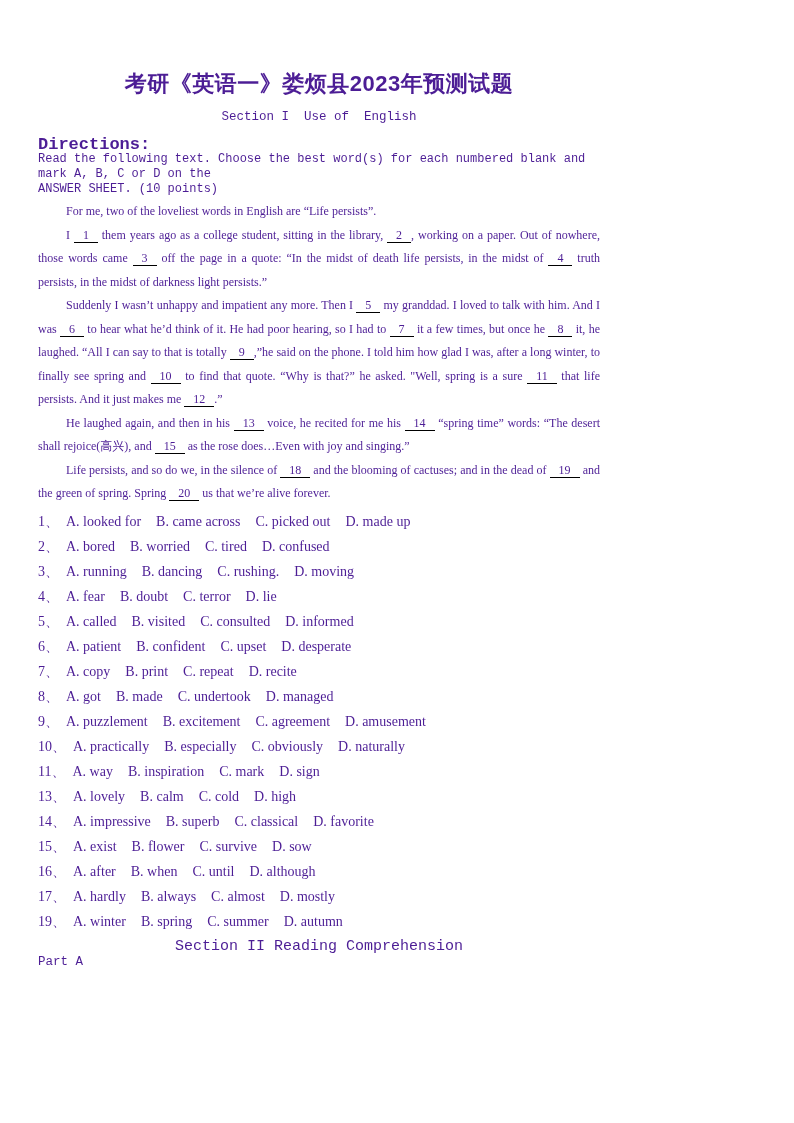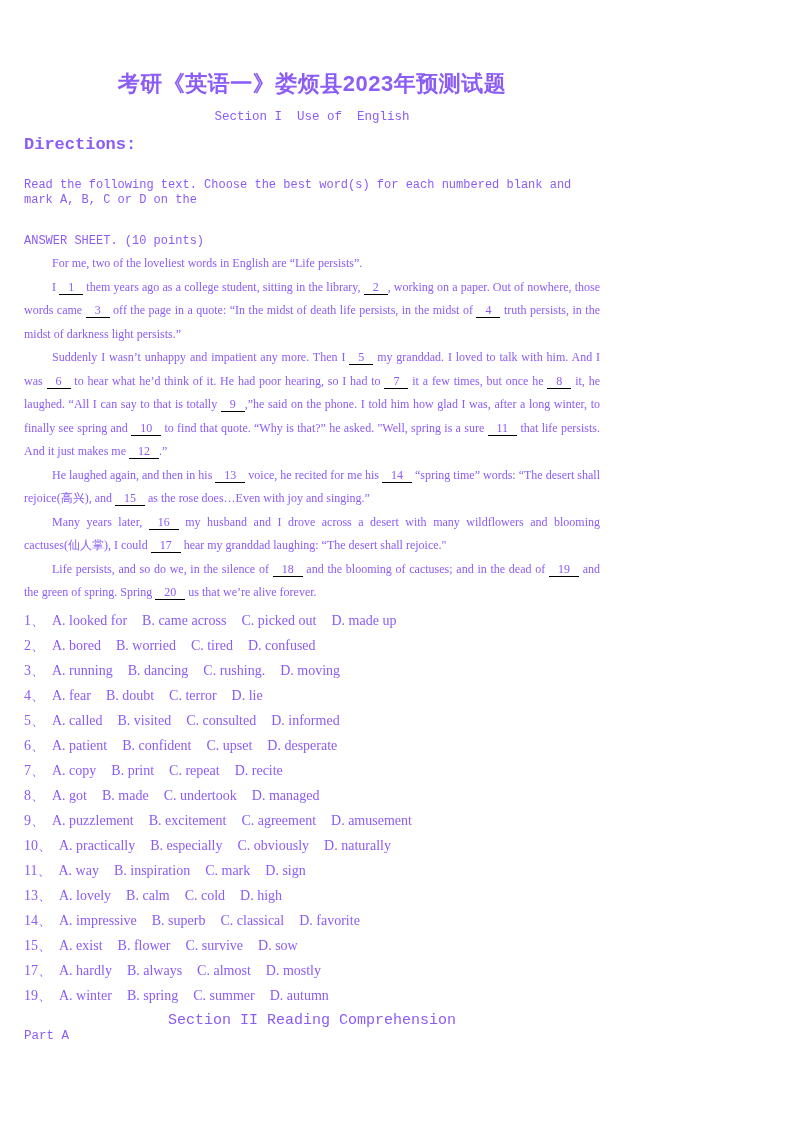--- a/index.html
+++ b/index.html
@@ -1,22 +1,22 @@
 <!DOCTYPE html>
 <html><head>
 <meta charset="utf-8">
 <style>
   html, body { margin: 0; padding: 0; background: #ffffff; }
   .page {
     width: 637px;
     height: 1123px;
     box-sizing: border-box;
-    padding: 70px 37px 0 24px;
+    padding: 70px 37px 0 38px;
     background: #ffffff;
-    color: #8b5cf6;
+    color: #4c1d95;
     overflow: hidden;
   }
   .title {
     font-family: "Liberation Sans", sans-serif;
     font-weight: 700;
     font-size: 22px;
     line-height: 27px;
     text-align: center;
     letter-spacing: 0.5px;
   }
@@ -33,21 +33,20 @@
     font-weight: 700;
     font-size: 17px;
     line-height: 15px;
     margin-top: 12px;
   }
   .directions .dir-line {
     font-family: "Liberation Mono", monospace;
     font-size: 12px;
     line-height: 15px;
     white-space: pre-wrap;
-    margin-top: 26px;
   }
   .passage {
     font-family: "Liberation Serif", serif;
     font-size: 12px;
     line-height: 23.5px;
     text-align: justify;
     margin-top: 3px;
   }
   .passage p { margin: 0; text-indent: 28px; }
   .blank {
@@ -93,39 +92,39 @@
         <div class="dir-line">Read the following text. Choose the best word(s) for each numbered blank and mark A, B, C or D on the</div>
         <div class="dir-line">ANSWER SHEET. (10 points)</div>
       </div>
   </div>
 
   <div class="passage" id="passage">
       <p><span>For me, two of the loveliest words in English are “Life persists”.</span></p>
       <p><span>I </span><span class="blank">1</span><span> them years ago as a college student, sitting in the library, </span><span class="blank">2</span><span>, working on a paper. Out of nowhere, those words came </span><span class="blank">3</span><span> off the page in a quote: “In the midst of death life persists, in the midst of </span><span class="blank">4</span><span> truth persists, in the midst of darkness light persists.”</span></p>
       <p><span>Suddenly I wasn’t unhappy and impatient any more. Then I </span><span class="blank">5</span><span> my granddad. I loved to talk with him. And I was </span><span class="blank">6</span><span> to hear what he’d think of it. He had poor hearing, so I had to </span><span class="blank">7</span><span> it a few times, but once he </span><span class="blank">8</span><span> it, he laughed. “All I can say to that is totally </span><span class="blank">9</span><span>,”he said on the phone. I told him how glad I was, after a long winter, to finally see spring and </span><span class="blank">10</span><span> to find that quote. “Why is that?” he asked. "Well, spring is a sure </span><span class="blank">11</span><span> that life persists. And it just makes me </span><span class="blank">12</span><span>.”</span></p>
       <p><span>He laughed again, and then in his </span><span class="blank">13</span><span> voice, he recited for me his </span><span class="blank">14</span><span> “spring time” words: “The desert shall rejoice(高兴), and </span><span class="blank">15</span><span> as the rose does…Even with joy and singing.”</span></p>
-      <p><span>Many years later, </span><span class="blank">16</span><span> my husband and I drove across a desert with many wildflowers and blooming cactuses(仙人掌), I could </span><span class="blank">17</span><span> hear my granddad laughing: “The desert shall rejoice."</span></p>
       <p><span>Life persists, and so do we, in the silence of </span><span class="blank">18</span><span> and the blooming of cactuses; and in the dead of </span><span class="blank">19</span><span> and the green of spring. Spring </span><span class="blank">20</span><span> us that we’re alive forever.</span></p>
     </div>
 
   <div class="questions" id="questions">
       <div class="question"><span class="qnum">1、</span><span class="option">A.  looked for</span><span class="option">B.  came across</span><span class="option">C.  picked out</span><span class="option">D.  made up</span></div>
       <div class="question"><span class="qnum">2、</span><span class="option">A.  bored</span><span class="option">B.  worried</span><span class="option">C.  tired</span><span class="option">D.  confused</span></div>
       <div class="question"><span class="qnum">3、</span><span class="option">A.  running</span><span class="option">B.  dancing</span><span class="option">C.  rushing.</span><span class="option">D.  moving</span></div>
       <div class="question"><span class="qnum">4、</span><span class="option">A.  fear</span><span class="option">B.  doubt</span><span class="option">C.  terror</span><span class="option">D.  lie</span></div>
       <div class="question"><span class="qnum">5、</span><span class="option">A.  called</span><span class="option">B.  visited</span><span class="option">C.  consulted</span><span class="option">D.  informed</span></div>
       <div class="question"><span class="qnum">6、</span><span class="option">A.  patient</span><span class="option">B.  confident</span><span class="option">C.  upset</span><span class="option">D.  desperate</span></div>
       <div class="question"><span class="qnum">7、</span><span class="option">A.  copy</span><span class="option">B.  print</span><span class="option">C.  repeat</span><span class="option">D.  recite</span></div>
       <div class="question"><span class="qnum">8、</span><span class="option">A.  got</span><span class="option">B.  made</span><span class="option">C.  undertook</span><span class="option">D.  managed</span></div>
       <div class="question"><span class="qnum">9、</span><span class="option">A.  puzzlement</span><span class="option">B.  excitement</span><span class="option">C.  agreement</span><span class="option">D.  amusement</span></div>
       <div class="question"><span class="qnum">10、</span><span class="option">A.  practically</span><span class="option">B.  especially</span><span class="option">C.  obviously</span><span class="option">D.  naturally</span></div>
       <div class="question"><span class="qnum">11、</span><span class="option">A.  way</span><span class="option">B.  inspiration</span><span class="option">C.  mark</span><span class="option">D.  sign</span></div>
       <div class="question"><span class="qnum">13、</span><span class="option">A.  lovely</span><span class="option">B.  calm</span><span class="option">C.  cold</span><span class="option">D.  high</span></div>
       <div class="question"><span class="qnum">14、</span><span class="option">A.  impressive</span><span class="option">B.  superb</span><span class="option">C.  classical</span><span class="option">D.  favorite</span></div>
       <div class="question"><span class="qnum">15、</span><span class="option">A.  exist</span><span class="option">B.  flower</span><span class="option">C.  survive</span><span class="option">D.  sow</span></div>
+      <div class="question"><span class="qnum">16、</span><span class="option">A.  after</span><span class="option">B.  when</span><span class="option">C.  until</span><span class="option">D.  although</span></div>
       <div class="question"><span class="qnum">17、</span><span class="option">A.  hardly</span><span class="option">B.  always</span><span class="option">C.  almost</span><span class="option">D.  mostly</span></div>
       <div class="question"><span class="qnum">19、</span><span class="option">A.  winter</span><span class="option">B.  spring</span><span class="option">C.  summer</span><span class="option">D.  autumn</span></div>
     </div>
 
   <div class="section2-heading">Section II Reading Comprehension</div>
 
   <div class="part-label">Part A</div>
 
 </div>
 

